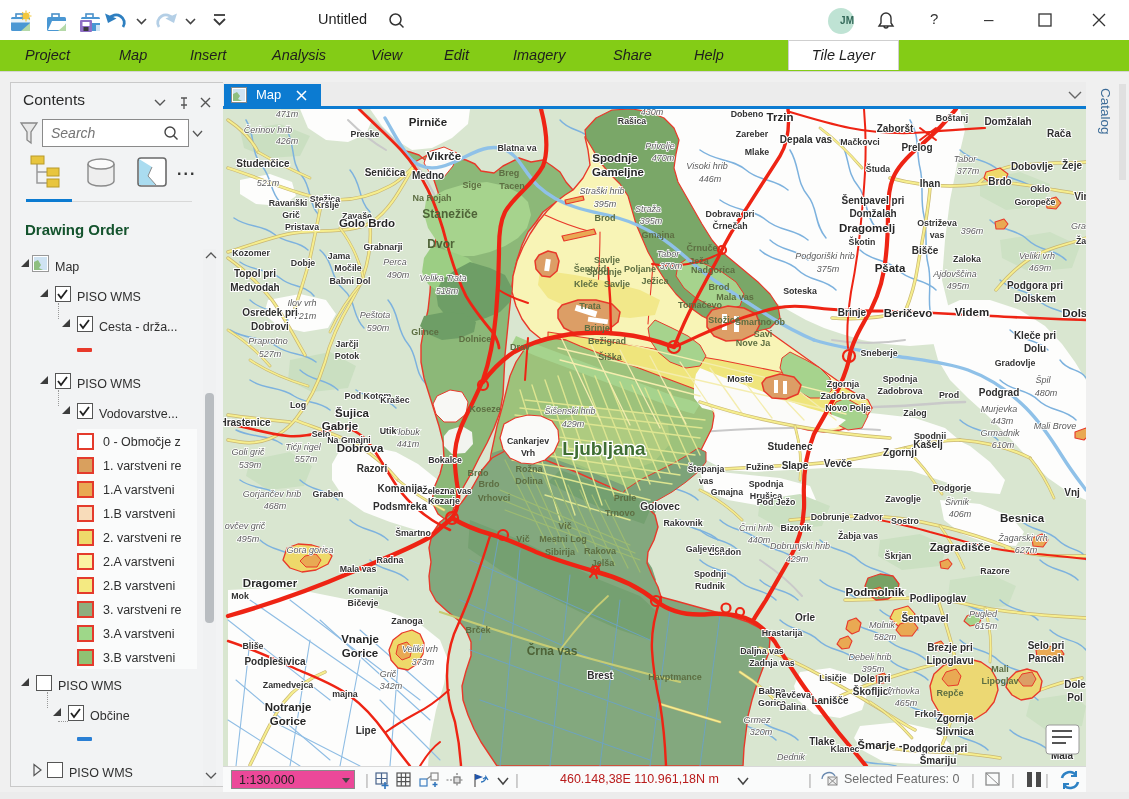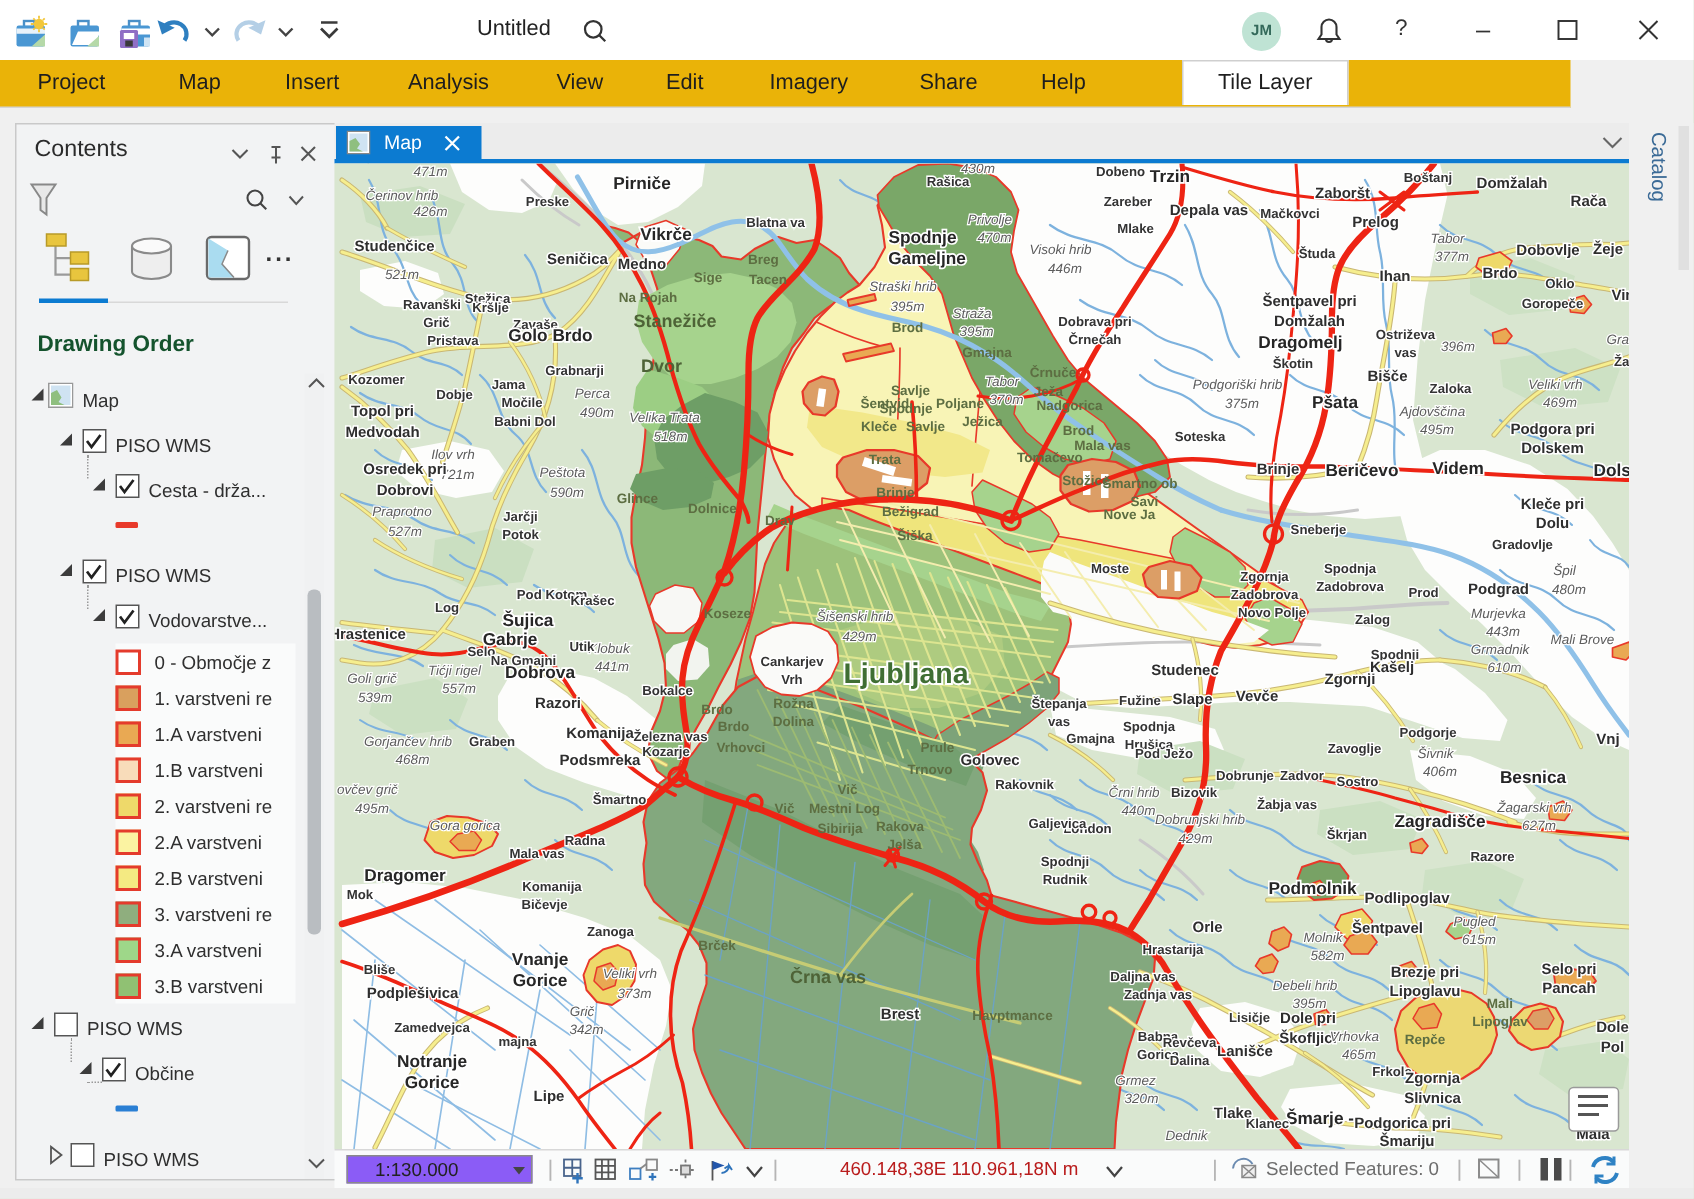--- a/index.html
+++ b/index.html
@@ -1,29 +1,29 @@
 <!DOCTYPE html>
 <html><head>
 <meta charset="utf-8">
 <style>
 html,body{margin:0;padding:0;}
 body{width:1129px;height:799px;overflow:hidden;position:relative;
  font-family:"Liberation Sans",sans-serif;background:#f0f0f0;}
 .abs{position:absolute;}
 
 #titlebar{left:0;top:0;width:1129px;height:40px;background:#fff;}
-#menurow{left:0;top:40px;width:1047px;height:31px;background:#eab308;border-bottom:1px solid #d5d5d5;}
+#menurow{left:0;top:40px;width:1129px;height:31px;background:#84cc16;border-bottom:1px solid #d5d5d5;font-style:italic;}
 .menuitem{position:absolute;top:7px;font-size:14.5px;color:#1e1e1e;}
 #tiletab{position:absolute;left:788px;top:0px;width:111px;height:30px;background:#fff;
  border:1px solid #cfcfcf;border-bottom:none;box-sizing:border-box;text-align:center;
  font-size:14.5px;color:#1e1e1e;line-height:29px;}
 #untitled{left:318px;top:11px;font-size:14.5px;color:#222;}
 #orgname{left:538px;top:13px;font-size:13.5px;color:#222;}
 #jm{left:828px;top:8px;width:26px;height:26px;border-radius:50%;background:#bfe3d4;
- text-align:center;line-height:26px;font-size:10px;font-weight:bold;color:#33695a;}
+ text-align:right;line-height:26px;font-size:10px;font-weight:bold;color:#33695a;}
 .winbtn{position:absolute;top:10px;font-size:17px;color:#333;font-weight:400;}
 
 #contents{left:10px;top:82px;width:236px;height:705px;background:#f2f3f4;
  border:1px solid #c9c9c9;box-sizing:border-box;}
 #ctitle{left:12px;top:8px;font-size:15.5px;color:#2b2b2b;}
 #searchbox{left:31px;top:36px;width:147px;height:28px;background:#fff;border:1px solid #8a8a8a;
  box-sizing:border-box;font-style:italic;color:#757575;font-size:14px;line-height:26px;padding-left:8px;}
 #draword{left:14px;top:138px;font-size:15px;font-weight:bold;color:#14532d;}
 .trow{position:absolute;height:22px;font-size:12.5px;color:#2f2f2f;white-space:nowrap;}
 .tri{position:absolute;width:0;height:0;border-left:8px solid transparent;border-bottom:8px solid #3c3c3c;}
@@ -121,20 +121,21 @@
 <div id="contents" class="abs">
  <div class="abs" id="ctitle">Contents</div>
  <svg class="abs" style="left:142px;top:13px" width="60" height="14">
   <path d="M2,4 l5,5 5,-5" fill="none" stroke="#555" stroke-width="1.4"></path>
   <path d="M28,2 l6,0 m-3,0 l0,7 m-3,0 l6,0 m-3,0 l0,4" stroke="#555" stroke-width="1.3"></path>
   <path d="M48,2 l9,9 m0,-9 l-9,9" stroke="#555" stroke-width="1.4"></path>
  </svg>
  <svg class="abs" style="left:8px;top:38px" width="22" height="26">
       <path d="M2,2 l16,0 -6,9 0,11 -4,-3 0,-8 z" fill="#e8e8e8" stroke="#888" stroke-width="1.3"></path>
     </svg>
+ <div class="abs" id="searchbox">Search</div>
  <svg class="abs" style="left:152px;top:43px" width="40" height="16">
   <circle cx="7" cy="6" r="5" fill="none" stroke="#444" stroke-width="1.4"></circle>
       <path d="M10.5,9.5 l4,4" stroke="#444" stroke-width="1.4"></path>
   <path d="M30,5 l4.5,5 4.5,-5" fill="none" stroke="#555" stroke-width="1.3"></path>
  </svg>
 
  <svg class="abs" style="left:14px;top:72px" width="180" height="40">
   <path d="M12,6 l0,22 10,0 m-10,-11 l10,0" stroke="#9a9a9a" stroke-width="1.5" fill="none"></path>
   <rect x="6" y="1" width="13" height="8" fill="#e8c53e" stroke="#b89a28" stroke-width="1"></rect>
   <rect x="22" y="13" width="12" height="8" fill="#e8c53e" stroke="#b89a28" stroke-width="1"></rect>
@@ -929,21 +930,21 @@
 <text x="523" y="542" font-size="9" font-weight="bold" fill="#5d6e42" text-anchor="middle" font-family="Liberation Sans,sans-serif">Vič</text>
 <g>
         <rect x="1046" y="725" width="33" height="29" rx="3" fill="#fff" stroke="#9a9a9a"></rect>
         <path d="M1052,731 h20 m-20,6 h20 m-20,6 h14" stroke="#555" stroke-width="2" fill="none"></path>
         <path d="M1052,748 l0,-20" stroke="#555" stroke-width="0" fill="none"></path>
       </g>
 </svg>
   </div>
 
 <div id="statusbar" class="abs">
- <div class="abs" style="left:8px;top:3px;width:124px;height:19px;background:#8b5cf6;border:1px solid #8a8a8a;font-size:12.5px;color:#222;line-height:19px;padding-left:18px;box-sizing:border-box">1:130.000</div>
+ <div class="abs" style="left:8px;top:3px;width:124px;height:19px;background:#ec4899;border:1px solid #8a8a8a;font-size:12.5px;color:#222;line-height:19px;padding-left:7px;box-sizing:border-box">1:130.000</div>
  <svg class="abs" style="left:118px;top:10px" width="10" height="8">
       <path d="M1,1 l4,5 4,-5" fill="#444"></path>
     </svg>
  <div class="sep" style="left:142px">|</div>
  <svg class="abs" style="left:152px;top:3px" width="135" height="20" fill="none" stroke="#49648c" stroke-width="1.2">
   <rect x="1" y="3" width="11" height="11"></rect>
       <path d="M1,8.5 l11,0 M6.5,3 l0,11"></path>
       <path d="M10,12 l0,7 m-3.5,-3.5 l7,0" stroke="#2f74bb" stroke-width="1.6"></path>
   <g stroke="#555">
         <rect x="22" y="3" width="13" height="13"></rect>

